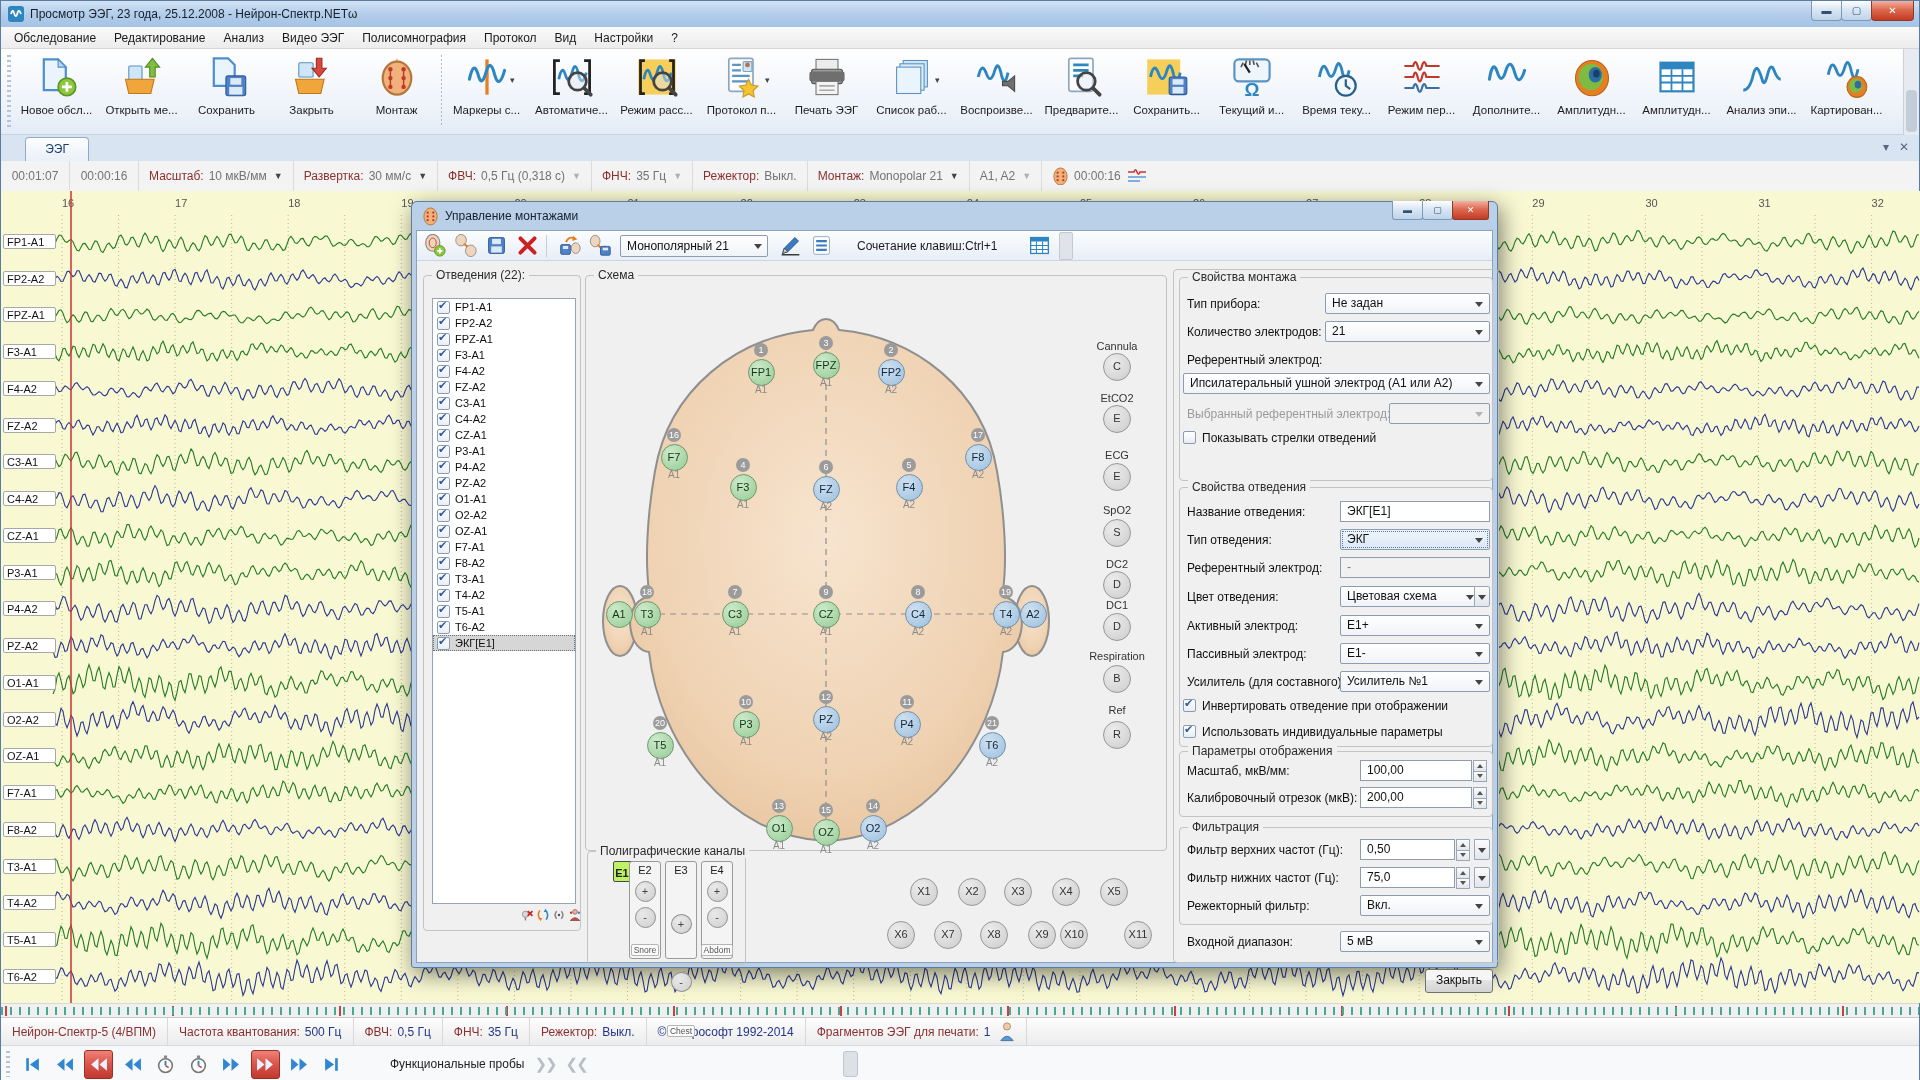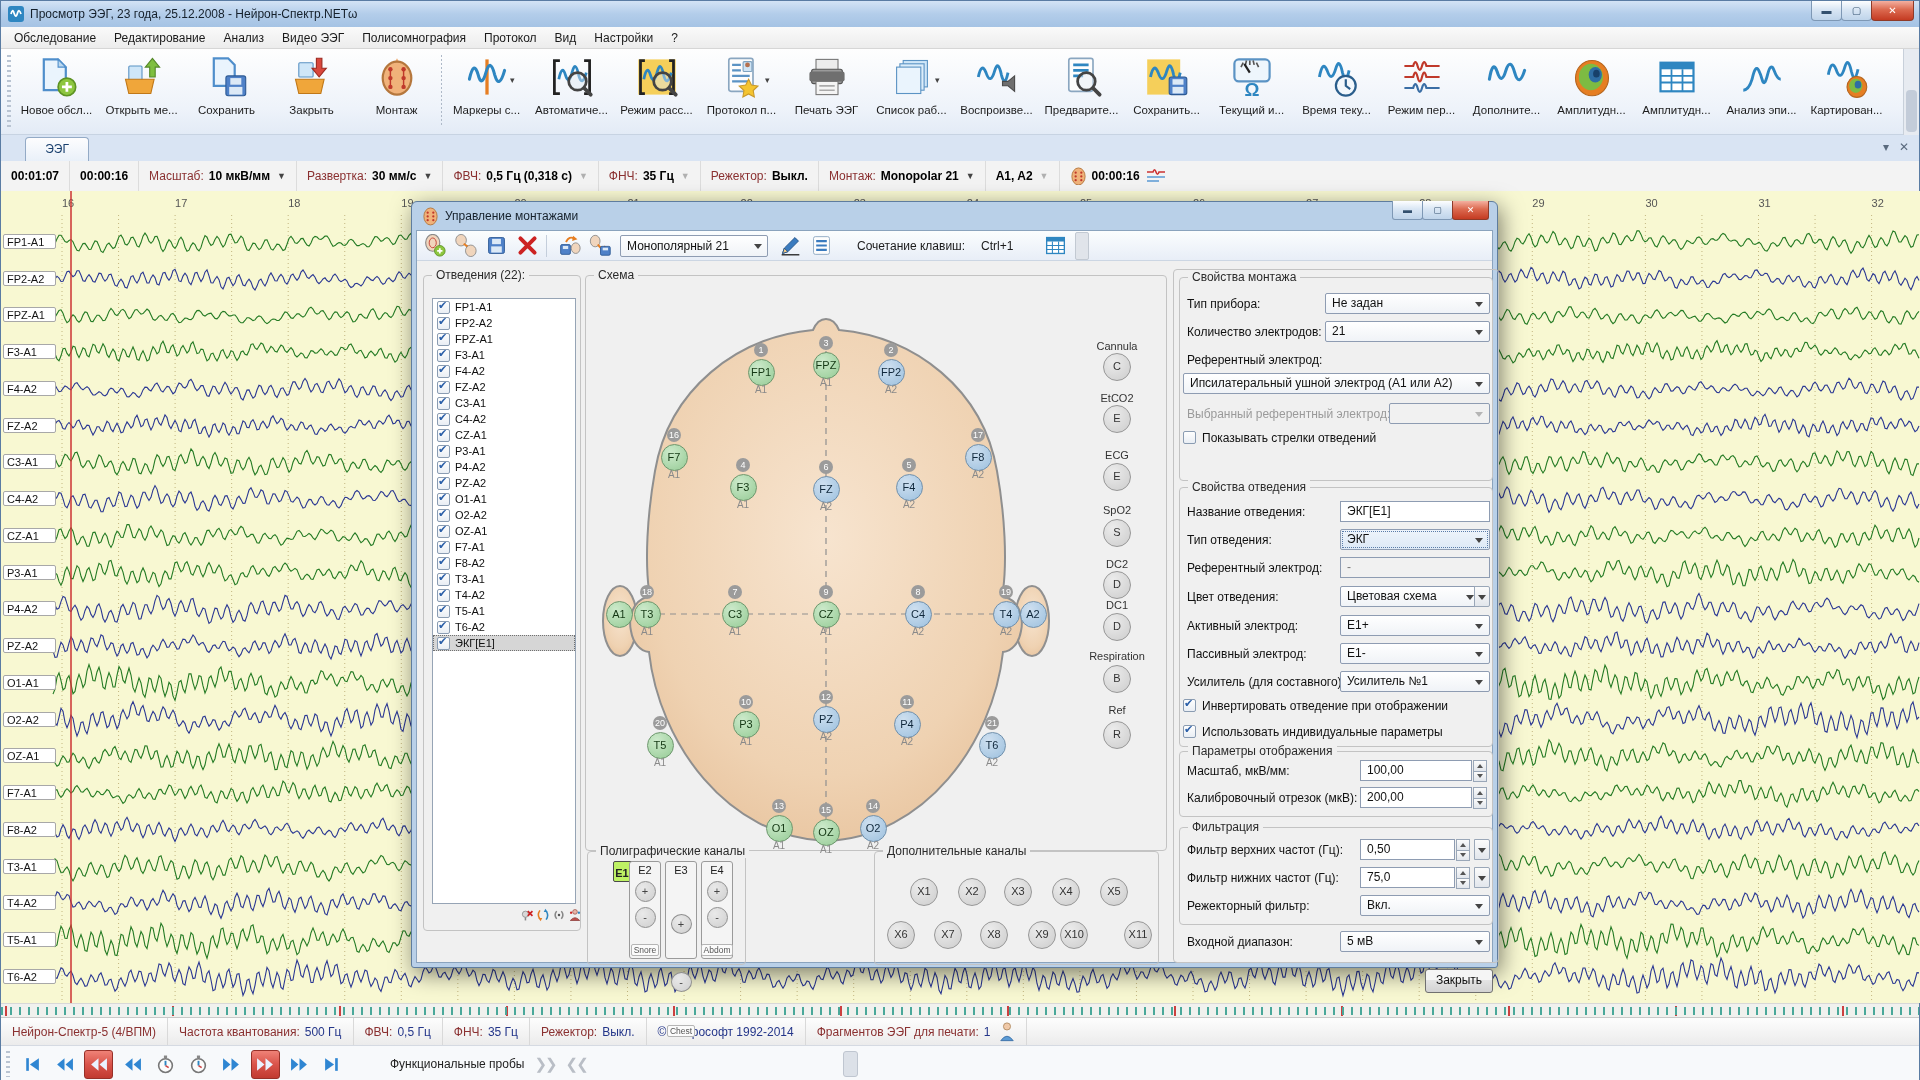--- a/index.html
+++ b/index.html
@@ -48,21 +48,21 @@
     background:linear-gradient(#fdfdfe,#e9f0f9);border:1px solid #93aac6;border-bottom:none;
     border-radius:4px 4px 0 0;text-align:center;line-height:23px;font-size:12px;color:#183f6d;margin-left:8px;}
   .tabbar-ctrl{position:absolute;top:5px;font-size:12px;color:#5a6a7e;}
 
   
   #settingsbar{position:absolute;left:0;top:160px;width:100%;height:30px;background:#f3f3f3;
     border-bottom:1px solid #cfcfcf;display:flex;align-items:center;font-size:12px;}
   .sb-seg{height:100%;display:flex;align-items:center;padding:0 10px;border-right:1px solid #dcdcdc;gap:5px;}
   .sb-time{justify-content:center;min-width:48px;}
   .sb-label{color:#8a3030;}
-  .sb-val{color:#000000;font-weight:bold;}
+  .sb-val{color:#737373;}
   .sb-arrow{font-size:9px;color:#444;margin-left:2px;}
   .sb-arrow.dim{color:#b0b0b0;}
   .sb-plain{border-right:none;}
 
   
   #eeg{position:absolute;left:0;top:190px;width:1920px;height:812px;background:#f8f8d2;}
   .chlabel{position:absolute;left:2px;width:53px;height:15px;background:#ffffff;border:1px solid #a8a8a8;
     font-size:11px;line-height:14px;padding-left:3px;color:#141414;box-sizing:border-box;border-radius:2px;}
   #fragbar{position:absolute;left:0;top:1002px;width:100%;height:14px;background:#f0f1ee;border-top:1px solid #d8d8d8;
     background-image:repeating-linear-gradient(90deg,#4aa89a 0 2px,transparent 2px 9px),
@@ -765,21 +765,21 @@
               <path d="M3 23.5h20" stroke="#222" stroke-width="1.5"></path>
             </svg>
           </div>
         <div class="dt-btn">
             <svg viewBox="0 0 26 26">
               <rect x="4" y="3" width="18" height="20" rx="2" fill="#fdfdfd" stroke="#8aa6c0"></rect>
               <path d="M7 8h12M7 13h12M7 18h12" stroke="#3a7bbf" stroke-width="2.5"></path>
             </svg>
           </div>
         <span class="dt-text" style="margin-left:22px">Сочетание клавиш:</span>
-        <span class="dt-text" style="margin-left:16px">Ctrl+1</span>
+        <span class="dt-text" style="">Ctrl+1</span>
         <div class="dt-btn" style="margin-left:28px">
             <svg viewBox="0 0 26 26">
               <rect x="3" y="4" width="20" height="18" fill="#fff" stroke="#2e86c1" stroke-width="1.5"></rect>
               <rect x="3" y="4" width="20" height="4.5" fill="#2e86c1"></rect>
               <path d="M3 13h20M3 17.5h20M9.5 8.5v13.5M16.5 8.5v13.5" stroke="#2e86c1" stroke-width="1.2"></path>
             </svg>
           </div>
         <div class="mini-scroll"></div>
       </div>
 
@@ -982,23 +982,20 @@
             <div class="pc-name">Chest</div>
           </div>
           <div class="poly-card" style="left: 284px; top: 630px;">
             <div class="poly-head">E4</div>
             <div class="pc-circ">+</div>
             <div class="pc-circ">-</div>
             <div class="pc-name">Abdom</div>
           </div>
         </div>
 
-      <div class="gbox" style="left:457px;top:620px;width:283px;height:112px">
-        <div class="gbox-label">Дополнительные каналы</div>
-      </div>
       <div id="x-circles">
           <div class="xc" style="left: 507px; top: 661px;">X1</div>
           <div class="xc" style="left: 555px; top: 661px;">X2</div>
           <div class="xc" style="left: 601px; top: 661px;">X3</div>
           <div class="xc" style="left: 649px; top: 661px;">X4</div>
           <div class="xc" style="left: 697px; top: 661px;">X5</div>
           <div class="xc" style="left: 484px; top: 704px;">X6</div>
           <div class="xc" style="left: 531px; top: 704px;">X7</div>
           <div class="xc" style="left: 577px; top: 704px;">X8</div>
           <div class="xc" style="left: 625px; top: 704px;">X9</div>

